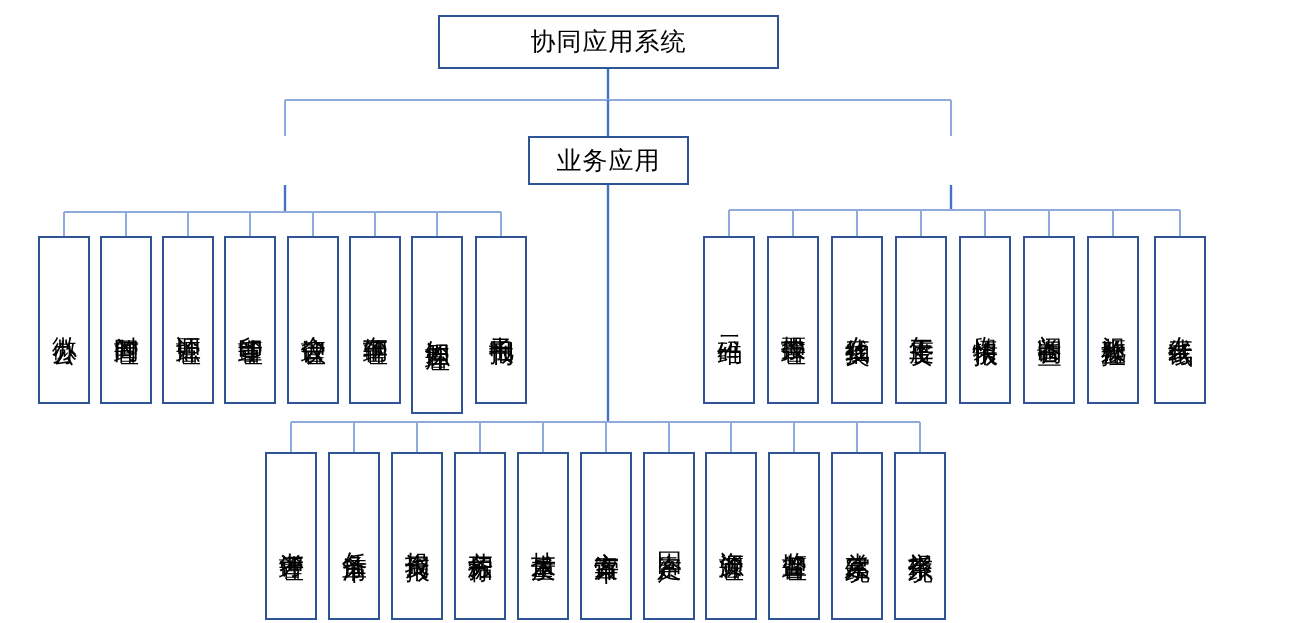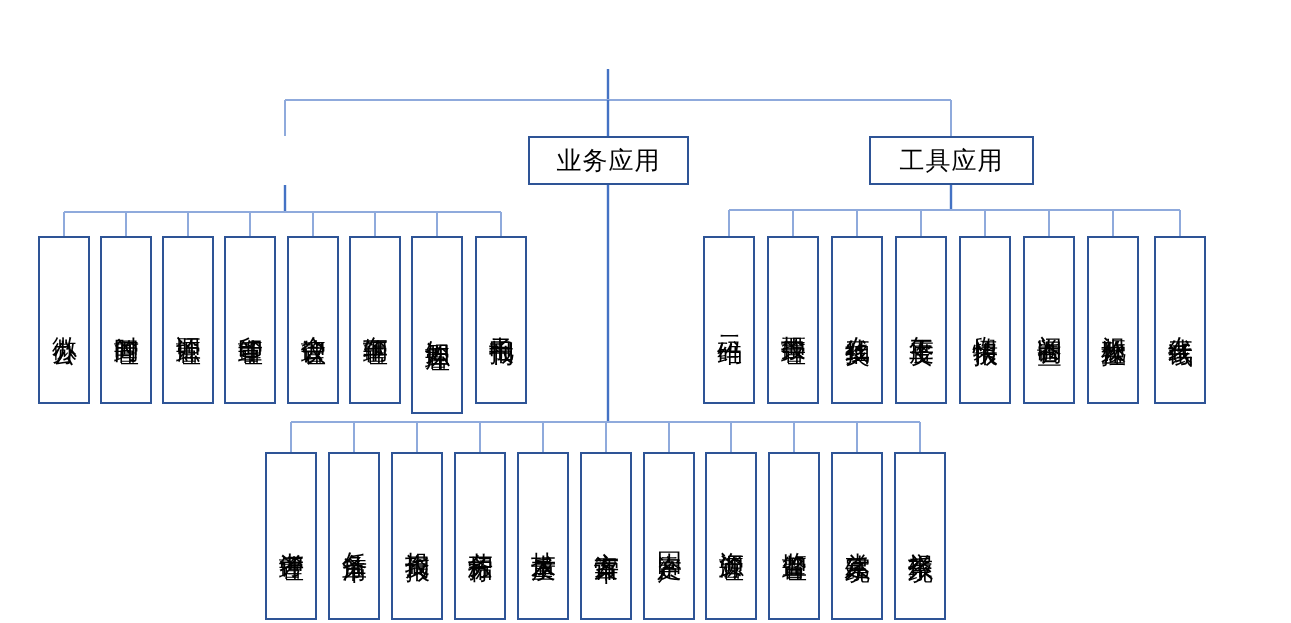--- a/index.html
+++ b/index.html
@@ -102,27 +102,27 @@
     <line x1="480" y1="422" x2="480" y2="452" stroke="#8faadc" stroke-width="2"></line>
     <line x1="543" y1="422" x2="543" y2="452" stroke="#8faadc" stroke-width="2"></line>
     <line x1="606" y1="422" x2="606" y2="452" stroke="#8faadc" stroke-width="2"></line>
     <line x1="669" y1="422" x2="669" y2="452" stroke="#8faadc" stroke-width="2"></line>
     <line x1="731" y1="422" x2="731" y2="452" stroke="#8faadc" stroke-width="2"></line>
     <line x1="794" y1="422" x2="794" y2="452" stroke="#8faadc" stroke-width="2"></line>
     <line x1="857" y1="422" x2="857" y2="452" stroke="#8faadc" stroke-width="2"></line>
     <line x1="920" y1="422" x2="920" y2="452" stroke="#8faadc" stroke-width="2"></line>
   </svg>
 
+  <div class="node horizontal" style="left:438px; top:15px; width:341px; height:54px;">
+    <span class="label">协同应用系统</span>
+  </div>
 
   <div class="node horizontal" style="left:528px; top:136px; width:161px; height:49px;">
     <span class="label">业务应用</span>
   </div>
-  <div class="node horizontal" style="left:869px; top:136px; width:165px; height:49px;">
-    <span class="label">工具应用</span>
-  </div>
 
   <div class="node vertical" style="left:38px; top:236px; width:52px; height:168px;">
     <span class="label">微办公</span>
   </div>
   <div class="node vertical" style="left:100px; top:236px; width:52px; height:168px;">
     <span class="label">时间管理</span>
   </div>
   <div class="node vertical" style="left:162px; top:236px; width:52px; height:168px;">
     <span class="label">证照管理</span>
   </div>

